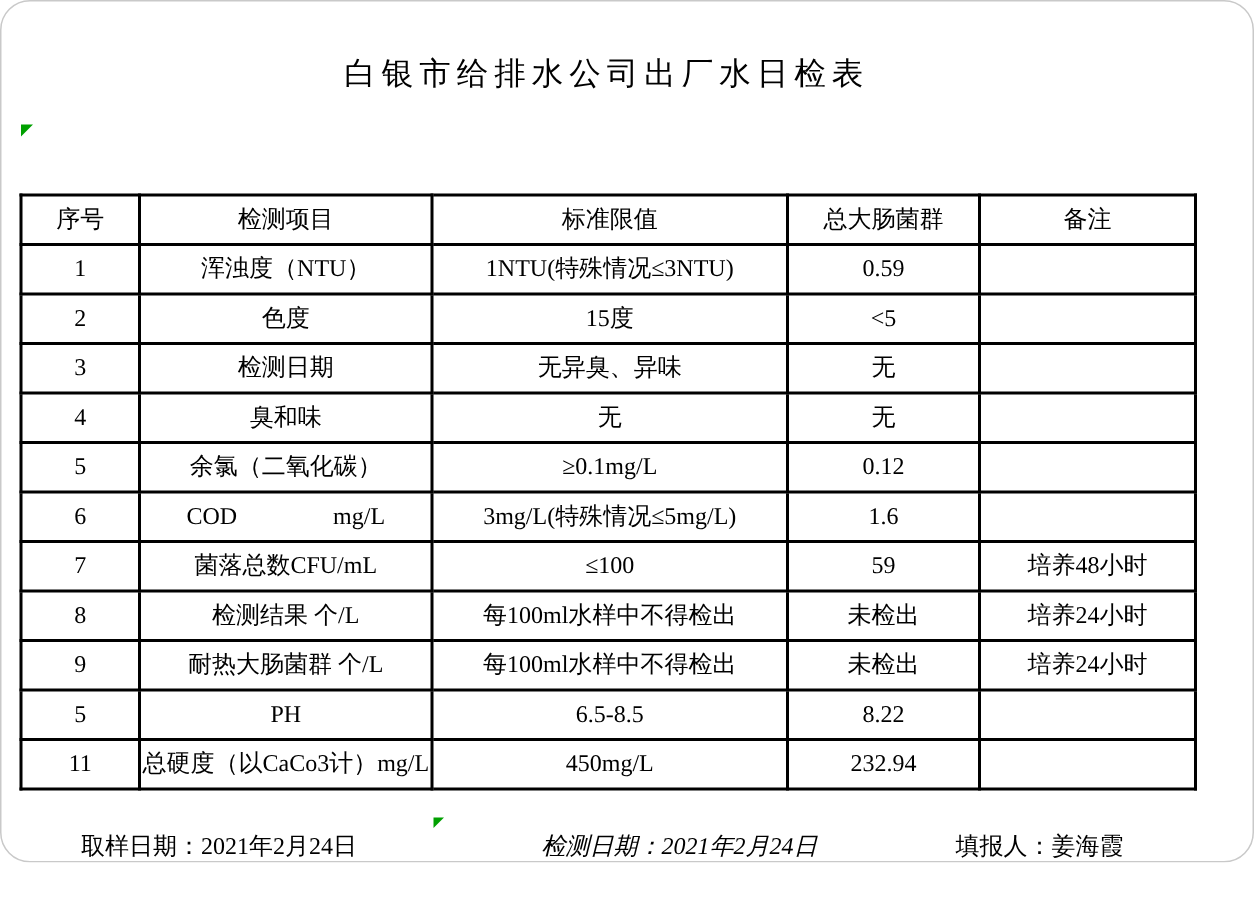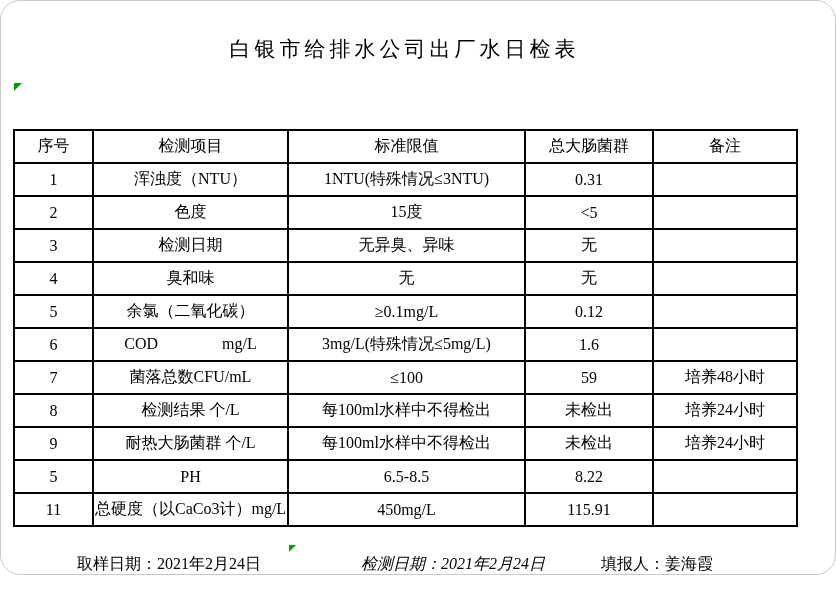--- a/index.html
+++ b/index.html
@@ -47,23 +47,23 @@
     white-space: pre;
     overflow: hidden;
   }
   .col-no     { width: 79px; }
   .col-item   { width: 195px; }
   .col-limit  { width: 237px; }
   .col-result { width: 128px; }
   .col-remark { width: 144px; }
 
   .footer-line { position: absolute; top: 553px; font-size: 16px; white-space: nowrap; }
-  .f-sample   { left: 76px; }
+  .f-sample   { left: 53px; }
   .f-test     { left: 360px; font-style: italic; }
-  .f-reporter { left: 600px; }
+  .f-reporter { left: 636px; }
 
   .tri {
     position: absolute;
     width: 0; height: 0;
   }
   .tri-top-left {
     left: 13px; top: 82px;
     border-top: 8px solid #00a000;
     border-right: 8px solid transparent;
   }
@@ -98,21 +98,21 @@
         <th>标准限值</th>
         <th>总大肠菌群</th>
         <th>备注</th>
       </tr>
     </thead>
     <tbody>
       <tr>
         <td>1</td>
         <td>浑浊度（NTU）</td>
         <td>1NTU(特殊情况≤3NTU)</td>
-        <td>0.31</td>
+        <td>0.59</td>
         <td></td>
       </tr>
       <tr>
         <td>2</td>
         <td>色度</td>
         <td>15度</td>
         <td>&lt;5</td>
         <td></td>
       </tr>
       <tr>
@@ -168,21 +168,21 @@
         <td>5</td>
         <td>PH</td>
         <td>6.5-8.5</td>
         <td>8.22</td>
         <td></td>
       </tr>
       <tr>
         <td>11</td>
         <td>总硬度（以CaCo3计）mg/L</td>
         <td>450mg/L</td>
-        <td>115.91</td>
+        <td>232.94</td>
         <td></td>
       </tr>
     </tbody>
   </table>
 
   <span class="footer-line f-sample">取样日期：2021年2月24日</span>
   <span class="footer-line f-test">检测日期：2021年2月24日</span>
   <span class="footer-line f-reporter">填报人：姜海霞</span>
 
 </div>

